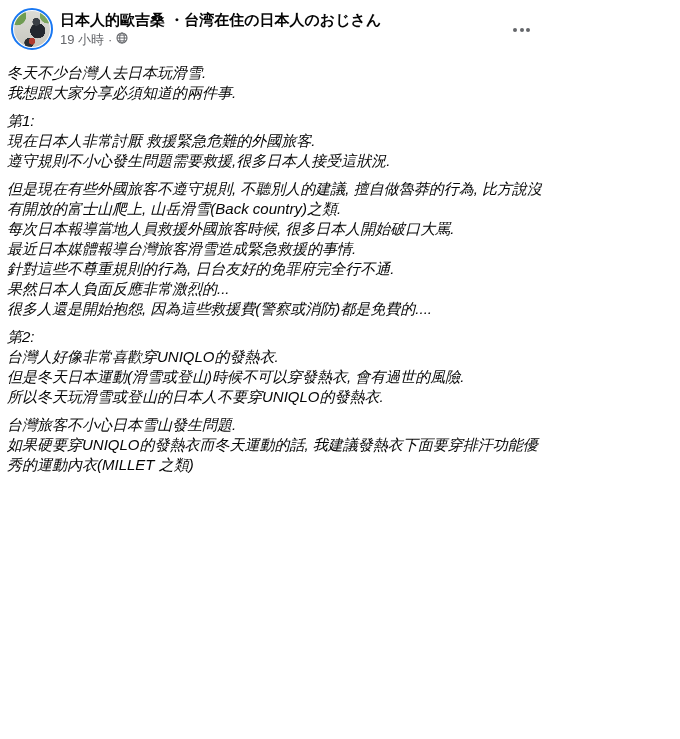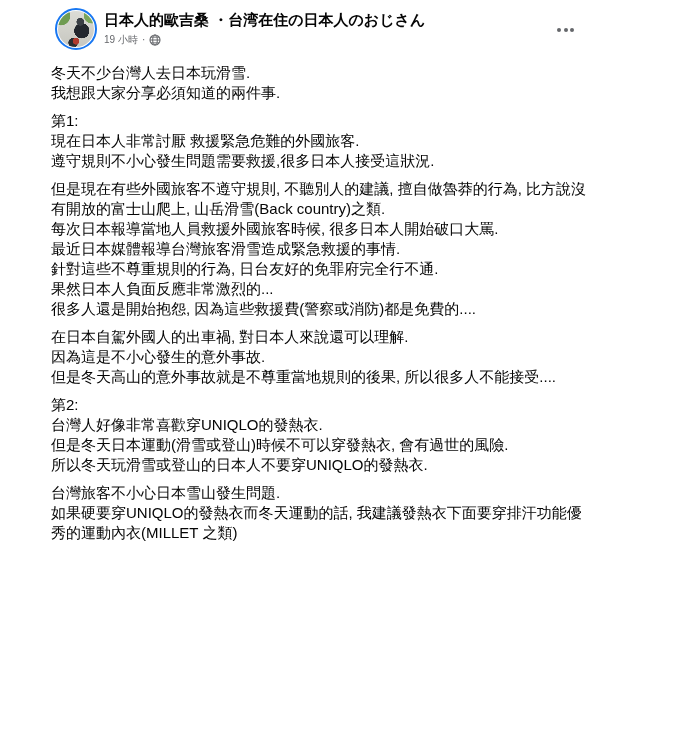--- a/index.html
+++ b/index.html
@@ -6,21 +6,21 @@
     --accent:#1877F2;
     --text-primary:#050505;
     --text-secondary:#65676B;
     --bg:#FFFFFF;
   }
   *{margin:0;padding:0;box-sizing:border-box;}
   html,body{background:#fff;}
   body{font-family:"Liberation Sans","DejaVu Sans",sans-serif;}
   .post-card{
     width:552px;height:739px;background:var(--bg);color:var(--text-primary);
-    overflow:hidden;position:relative;margin-left:44px;
+    overflow:hidden;position:relative;
   }
   
   .post-header{
     display:flex;align-items:flex-start;
     padding:8px 16px 0 11px;position:relative;height:54px;
   }
   .avatar-ring{
     width:42px;height:42px;border-radius:50%;
     border:2px solid var(--accent);padding:1px;background:#fff;
     flex:0 0 auto;cursor:pointer;
@@ -35,42 +35,43 @@
       radial-gradient(circle at 8% 14%, #6f9c52 0 20%, rgba(0,0,0,0) 21%),
       radial-gradient(circle at 94% 12%, #7aa55c 0 17%, rgba(0,0,0,0) 18%),
       linear-gradient(#dcdcd6,#c7c7c0);
   }
   .header-text{margin-left:7px;padding-top:2px;min-width:0;}
   .author-name{
     font-size:15px;font-weight:bold;color:var(--text-primary);
     line-height:20px;cursor:pointer;white-space:nowrap;
   }
   .meta-row{
-    display:flex;align-items:center;margin-top:2px;
-    font-size:10px;color:var(--text-secondary);line-height:16px;
+    display:flex;margin-top:2px;
+    font-size:13px;color:var(--text-secondary);line-height:16px;
   }
   .meta-sep{margin:0 4px;}
   .globe{display:inline-flex;color:var(--text-secondary);}
   .menu-button{
     position:absolute;right:20px;top:22px;
     display:flex;gap:2.5px;align-items:center;cursor:pointer;
     padding:6px 2px;border-radius:4px;
   }
   .menu-button .dot{
     width:4px;height:4px;border-radius:50%;background:var(--text-secondary);
   }
   
   .post-body{
     padding:9px 6px 0 7px;
     font-size:15px;line-height:20px;color:var(--text-primary);
   }
   .post-paragraph{
     white-space:pre-line;
     margin:0 0 8px 0;
     word-break:break-word;
+    font-style:italic;
   }
 </style>
 </head>
 <body>
 
 <div class="post-card">
 
   <div class="post-header">
     <div class="avatar-ring">
       <div class="avatar-img"></div>
@@ -101,23 +102,20 @@
 我想跟大家分享必須知道的兩件事.</p>
       <p class="post-paragraph">第1:
 現在日本人非常討厭 救援緊急危難的外國旅客.
 遵守規則不小心發生問題需要救援,很多日本人接受這狀況.</p>
       <p class="post-paragraph">但是現在有些外國旅客不遵守規則, 不聽別人的建議, 擅自做魯莽的行為, 比方說沒有開放的富士山爬上, 山岳滑雪(Back country)之類.
 每次日本報導當地人員救援外國旅客時候, 很多日本人開始破口大罵.
 最近日本媒體報導台灣旅客滑雪造成緊急救援的事情.
 針對這些不尊重規則的行為, 日台友好的免罪府完全行不通.
 果然日本人負面反應非常激烈的...
 很多人還是開始抱怨, 因為這些救援費(警察或消防)都是免費的....</p>
-      <p class="post-paragraph">在日本自駕外國人的出車禍, 對日本人來說還可以理解.
-因為這是不小心發生的意外事故.
-但是冬天高山的意外事故就是不尊重當地規則的後果, 所以很多人不能接受....</p>
       <p class="post-paragraph">第2:
 台灣人好像非常喜歡穿UNIQLO的發熱衣.
 但是冬天日本運動(滑雪或登山)時候不可以穿發熱衣, 會有過世的風險.
 所以冬天玩滑雪或登山的日本人不要穿UNIQLO的發熱衣.</p>
       <p class="post-paragraph">台灣旅客不小心日本雪山發生問題.
 如果硬要穿UNIQLO的發熱衣而冬天運動的話, 我建議發熱衣下面要穿排汗功能優秀的運動內衣(MILLET 之類)</p>
     </div>
 
 </div>
 

